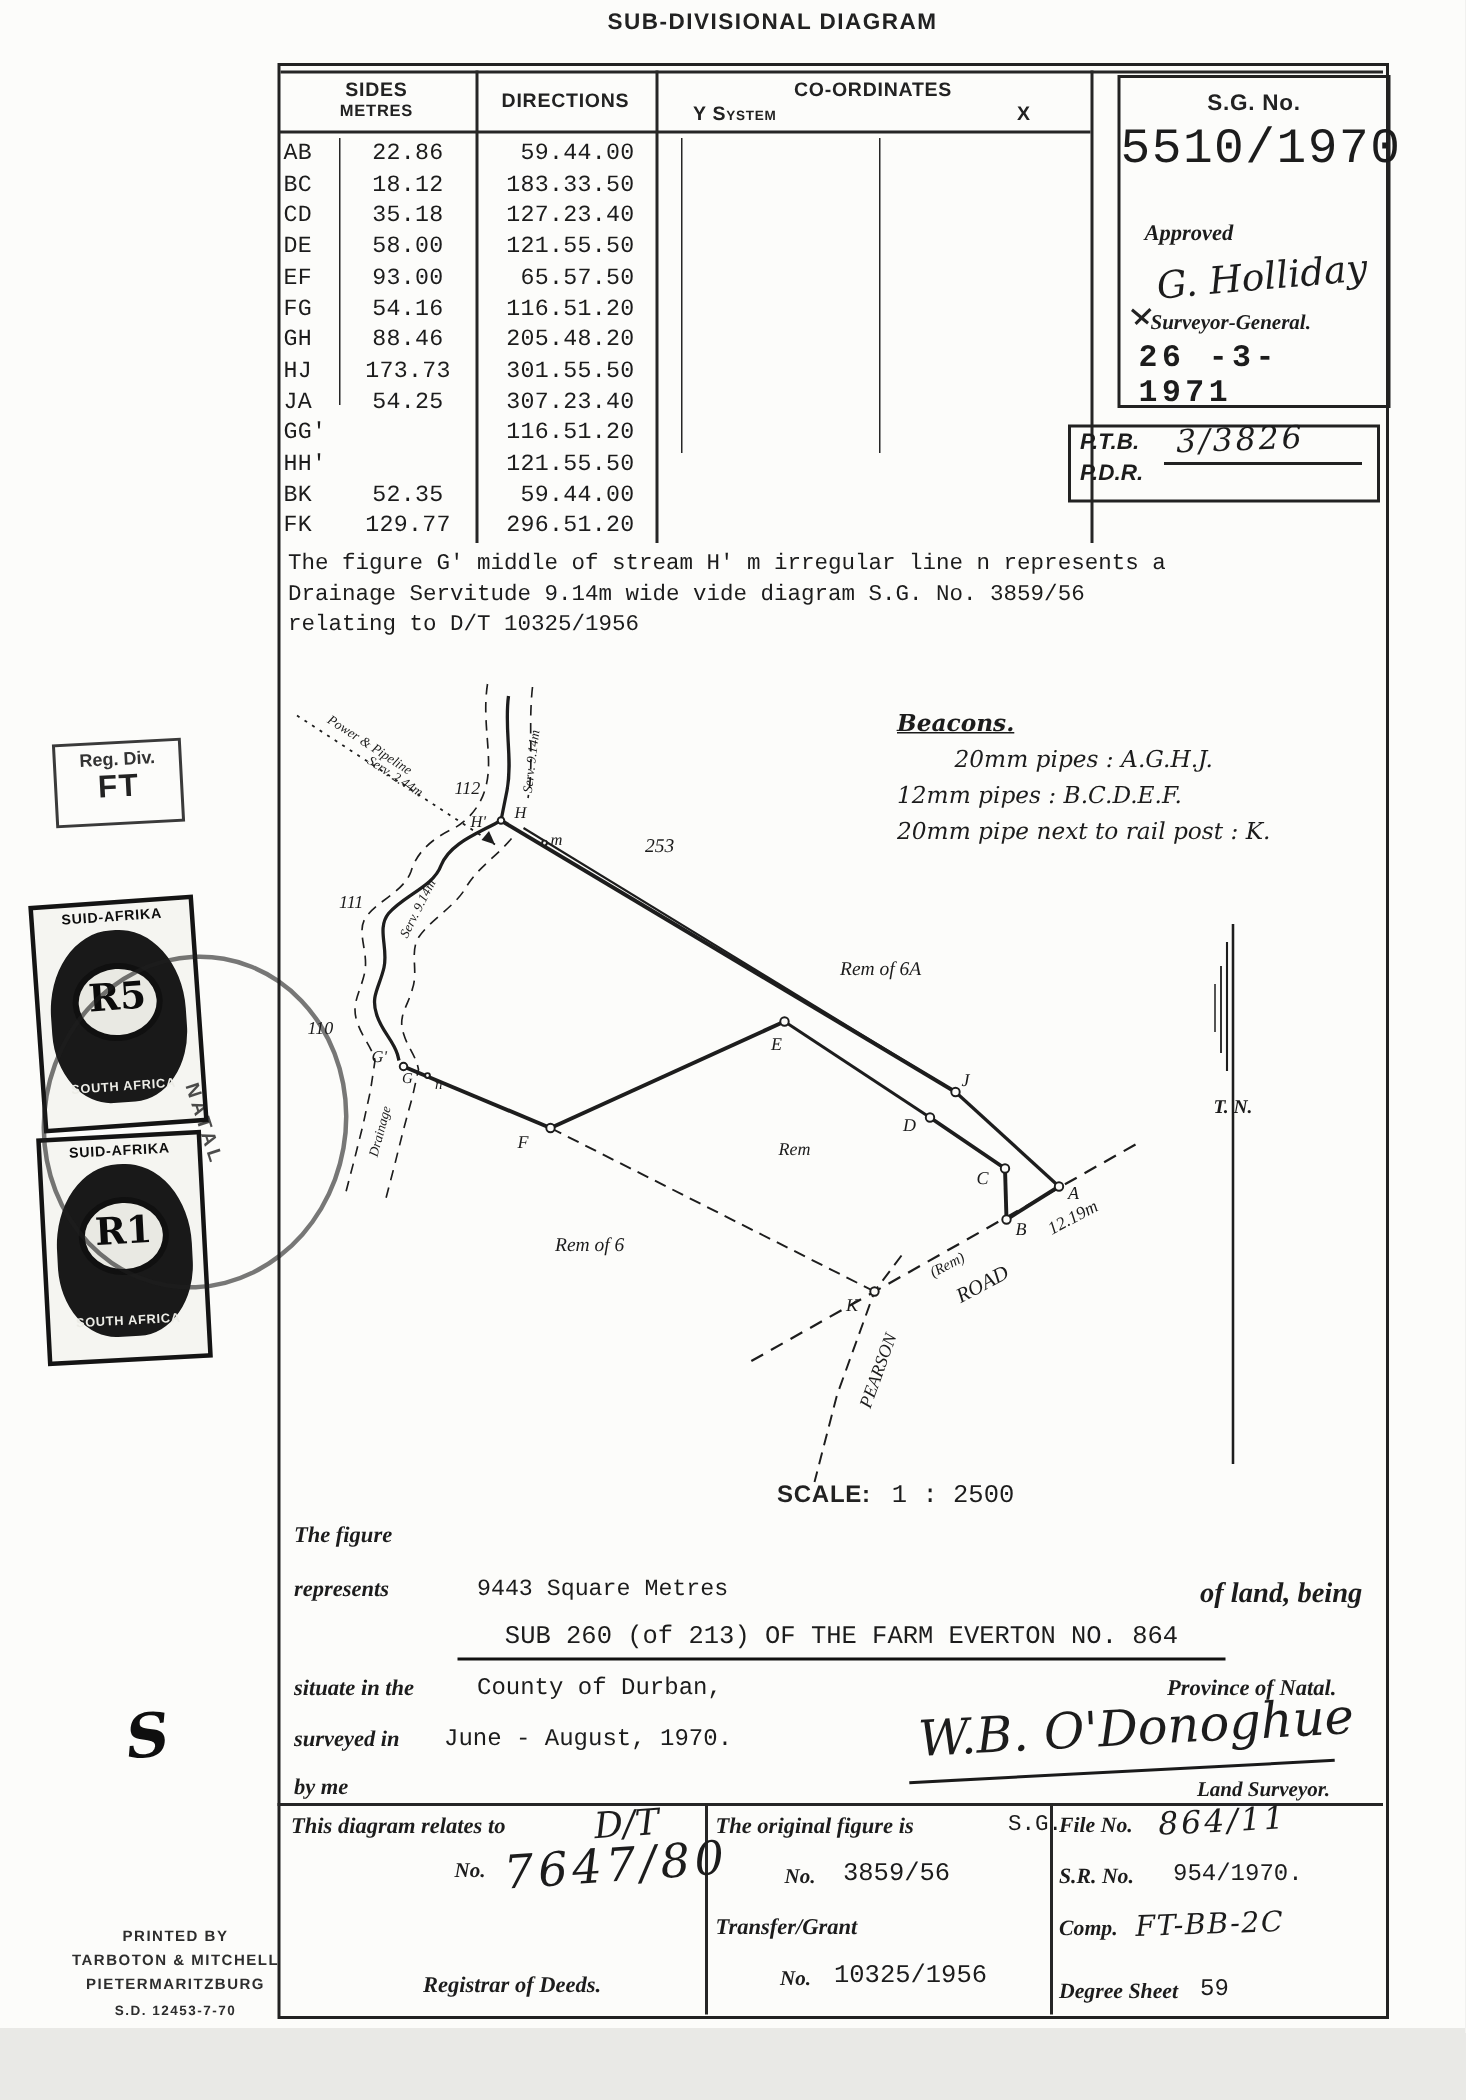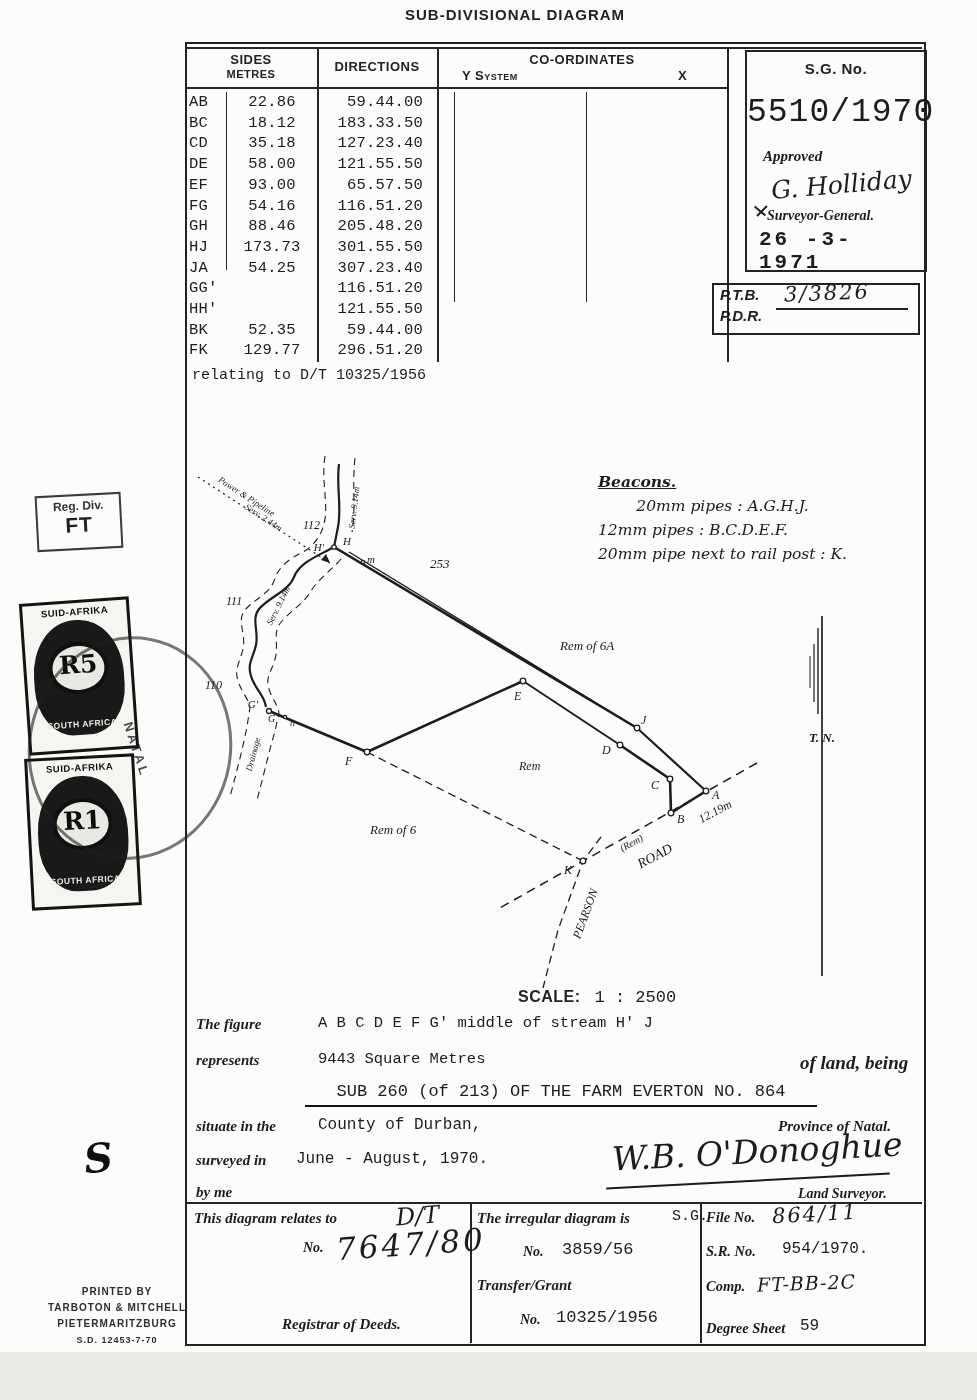--- a/index.html
+++ b/index.html
@@ -119,37 +119,39 @@
       </div>
     <div class="trow">
         <span class="cs mono">FK</span>
         <span class="cm mono">129.77</span>
         <span class="cd mono">296.51.20</span>
       </div>
   </div>
 
   <div class="box" style="left:745px;top:50px;width:178px;height:218px;">
     <div class="abs hdr" style="left:0;top:8px;width:100%;text-align:center;font-size:15px;">S.G. No.</div>
-    <div class="abs mono" style="left:0;top:42px;width:100%;text-align:center;font-size:33px;letter-spacing:1px;">5510/1970</div>
+    <div class="abs mono" style="left:0;top:29px;width:100%;text-align:center;font-size:33px;letter-spacing:1px;">5510/1970</div>
     <div class="abs lbl" style="left:16px;top:96px;font-size:15px;">Approved</div>
     <div class="abs hand" style="left:24px;top:118px;font-size:25px;transform:rotate(-5deg);white-space:nowrap;">G. Holliday</div>
     <div class="abs" style="left:6px;top:158px;width:14px;height:2px;background:#222;transform:rotate(40deg);"></div>
     <div class="abs" style="left:8px;top:158px;width:14px;height:2px;background:#222;transform:rotate(-45deg);"></div>
     <div class="abs lbl" style="left:20px;top:156px;font-size:14px;">Surveyor-General.</div>
     <div class="abs mono" style="left:12px;top:176px;font-size:21px;font-weight:bold;letter-spacing:3px;">26 -3- 1971</div>
   </div>
 
   <div class="box" style="left:712px;top:283px;width:204px;height:48px;border-width:2.5px;">
     <div class="abs" style="left:6px;top:1px;font-size:15px;font-weight:bold;font-style:italic;">P.T.B.</div>
     <div class="abs hand" style="left:70px;top:-4px;font-size:21px;letter-spacing:2px;transform:rotate(-2deg);">3/3826</div>
     <div class="abs" style="left:62px;top:23px;width:132px;height:1.5px;background:#222;"></div>
     <div class="abs" style="left:6px;top:22px;font-size:15px;font-weight:bold;font-style:italic;">P.D.R.</div>
   </div>
 
   <div class="abs mono" style="left:192px;top:366px;font-size:15px;line-height:20.5px;">
+    <div>The figure G' middle of stream H' m irregular line n represents a</div>
+    <div>Drainage Servitude 9.14m wide vide diagram S.G. No. 3859/56</div>
     <div>relating to D/T 10325/1956</div>
   </div>
 
   <div class="abs hand" style="left:598px;top:472px;font-size:15.5px;">
     <div style="text-decoration:underline;font-weight:bold;">Beacons.</div>
     <div style="margin-top:6px;text-align:center;">20mm pipes  :  A.G.H.J.</div>
     <div style="margin-top:6px;">12mm pipes  :  B.C.D.E.F.</div>
     <div style="margin-top:6px;">20mm pipe next to rail post  :  K.</div>
   </div>
 
@@ -233,21 +235,20 @@
     <text x="589" y="915" font-size="12" text-anchor="middle" transform="rotate(-70 589 915)">PEARSON</text>
     <text x="822" y="742" font-size="13" text-anchor="middle" font-style="normal" font-weight="bold">T. N.</text>
   </svg>
 
   <div class="abs" style="left:518px;top:988px;display:flex;gap:14px;align-items:baseline;">
     <span class="hdr" style="font-size:16px;">SCALE:</span>
     <span class="mono" style="font-size:17px;">1 : 2500</span>
   </div>
 
   <div class="abs lbl" style="left:196px;top:1016px;font-size:15px;">The figure</div>
-  <div class="abs mono" style="left:318px;top:1014px;font-size:15.5px;">A B C D E F G' middle of stream H' J</div>
   <div class="abs lbl" style="left:196px;top:1052px;font-size:15px;">represents</div>
   <div class="abs mono" style="left:318px;top:1050px;font-size:15.5px;">9443 Square Metres</div>
   <div class="abs lbl" style="left:800px;top:1052px;font-size:19px;">of land, being</div>
   <div class="abs mono" style="left:305px;top:1082px;width:512px;text-align:center;font-size:17px;border-bottom:2.5px solid #111;padding-bottom:4px;">SUB 260 (of 213) OF THE FARM EVERTON NO. 864</div>
 
   <div class="abs lbl" style="left:196px;top:1118px;font-size:15px;">situate in the</div>
   <div class="abs mono" style="left:318px;top:1116px;font-size:16px;">County of Durban,</div>
   <div class="abs lbl" style="left:778px;top:1118px;font-size:15px;">Province of Natal.</div>
   <div class="abs lbl" style="left:196px;top:1152px;font-size:15px;">surveyed in</div>
   <div class="abs mono" style="left:296px;top:1150px;font-size:16px;">June - August, 1970.</div>
@@ -260,21 +261,21 @@
   <div class="ln" style="left:185px;top:1202px;width:737px;height:2px;"></div>
   <div class="ln" style="left:470px;top:1202px;width:1.5px;height:141px;"></div>
   <div class="ln" style="left:700px;top:1202px;width:1.5px;height:141px;"></div>
 
   <div class="abs lbl" style="left:194px;top:1210px;font-size:15px;">This diagram relates to</div>
   <div class="abs hand" style="left:396px;top:1202px;font-size:24px;transform:rotate(-4deg);">D/T</div>
   <div class="abs lbl" style="left:303px;top:1240px;font-size:14px;">No.</div>
   <div class="abs hand" style="left:336px;top:1226px;font-size:31px;letter-spacing:3px;transform:rotate(-4deg);">7647/80</div>
   <div class="abs lbl" style="left:282px;top:1316px;font-size:15px;">Registrar of Deeds.</div>
 
-  <div class="abs lbl" style="left:477px;top:1210px;font-size:15px;">The irregular diagram is</div>
+  <div class="abs lbl" style="left:477px;top:1210px;font-size:15px;">The original figure is</div>
   <div class="abs mono" style="left:672px;top:1208px;font-size:15px;text-align:right;">S.G.</div>
   <div class="abs lbl" style="left:523px;top:1244px;font-size:14px;">No.</div>
   <div class="abs mono" style="left:562px;top:1240px;font-size:17px;">3859/56</div>
   <div class="abs lbl" style="left:477px;top:1277px;font-size:15px;">Transfer/Grant</div>
   <div class="abs lbl" style="left:520px;top:1312px;font-size:14px;">No.</div>
   <div class="abs mono" style="left:556px;top:1308px;font-size:17px;">10325/1956</div>
 
   <div class="abs lbl" style="left:706px;top:1209px;font-size:14.5px;">File No.</div>
   <div class="abs hand" style="left:772px;top:1202px;font-size:21px;letter-spacing:2px;transform:rotate(-3deg);">864/11</div>
   <div class="abs lbl" style="left:706px;top:1243px;font-size:14.5px;">S.R. No.</div>

